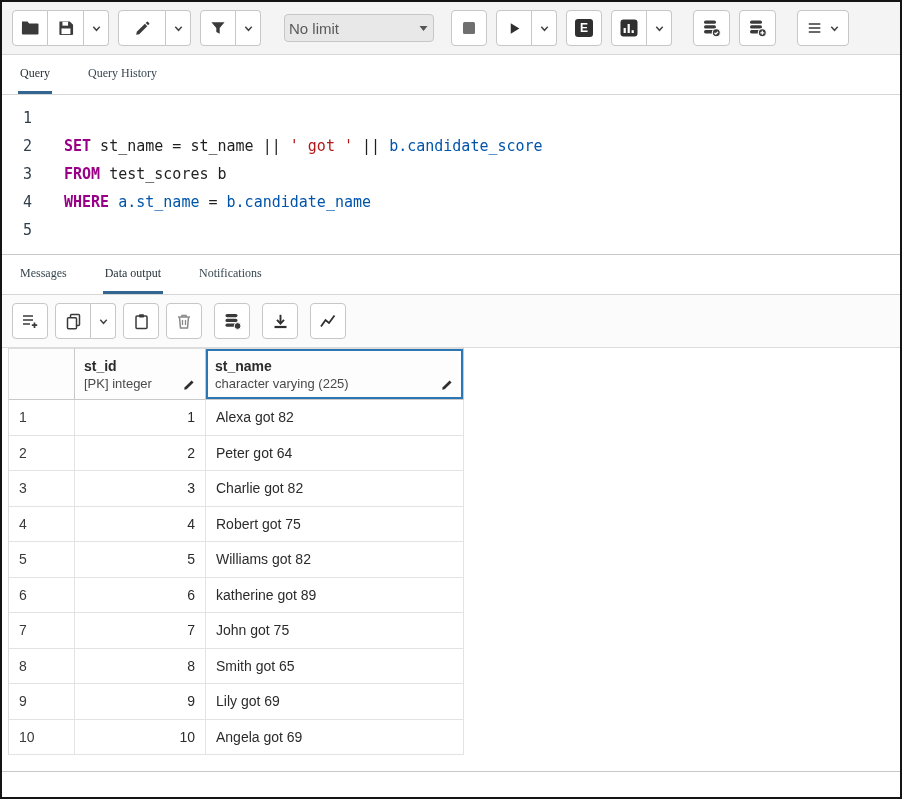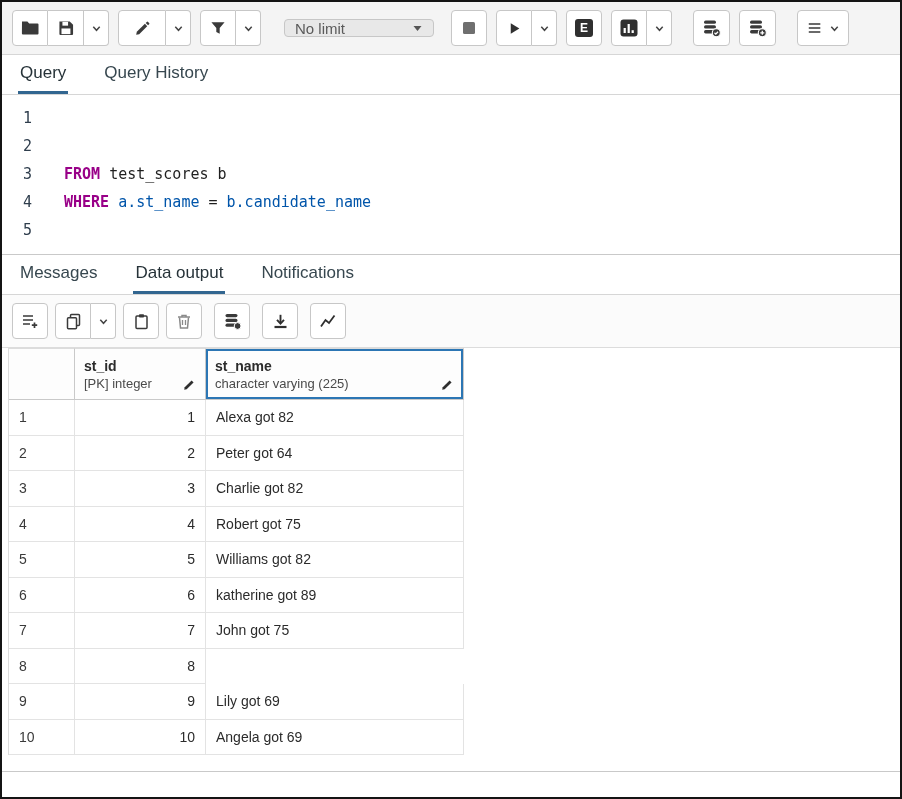--- a/index.html
+++ b/index.html
@@ -8,29 +8,29 @@
   .frame { width:902px; height:799px; border:2px solid #141414; background:#fff; display:flex; flex-direction:column; overflow:hidden; }
 
   
   .toolbar { display:flex; align-items:center; gap:9px; padding:8px 10px; background:#f4f4f4; border-bottom:1px solid #d6d6d6; flex:none; }
   .btn-group { display:flex; }
   .btn { height:36px; min-width:36px; display:flex; align-items:center; justify-content:center; gap:6px;
          background:#fff; border:1px solid #c7c7c7; border-radius:4px; cursor:pointer; padding:0 8px; }
   .btn-group .btn:not(:first-child){ border-left:none; border-top-left-radius:0; border-bottom-left-radius:0; }
   .btn-group .btn:not(:last-child){ border-top-right-radius:0; border-bottom-right-radius:0; }
   .btn.chev { min-width:25px; padding:0 4px; }
-  .limit-select { width:150px; height:18px; display:flex; align-items:center; justify-content:space-between;
-         background:#e8e8e8; border:1px solid #c7c7c7; border-radius:4px; padding:0 10px; margin-left:14px; margin-right:8px;
+  .limit-select { width:150px; height:28px; display:flex; align-items:center; justify-content:space-between;
+         background:#e8e8e8; border:1px solid #c7c7c7; border-radius:4px; padding:0 4px; margin-left:14px; margin-right:8px;
          color:#5a5a5a; font-size:15px; cursor:pointer; }
   .e-badge { width:18px; height:18px; background:#2f2f2f; color:#fff; font-weight:bold; font-size:12px; border-radius:3px;
          display:flex; align-items:center; justify-content:center; }
 
   
   .tabs { display:flex; gap:34px; padding:0 16px; background:#fff; border-bottom:1px solid #d6d6d6; height:40px; align-items:stretch; flex:none; }
-  .tab { display:flex; align-items:center; font-size:17px; color:#37474f; cursor:pointer; border-bottom:3px solid transparent; padding:0 2px; }
+  .tab { display:flex; align-items:center; font-size:12px; color:#37474f; cursor:pointer; border-bottom:3px solid transparent; padding:0 2px;font-family:Liberation Serif, serif; }
   .tab.active { border-bottom-color:#326690; color:#263238; }
 
   
   .editor { background:#fff; padding:9px 0 10px; border-bottom:1px solid #c9c9c9; flex:none; cursor:text; }
   .code-line { display:flex; line-height:28px; font-family:"DejaVu Sans Mono",monospace; font-size:15px; }
   .line-num { width:46px; text-align:right; padding-right:16px; color:#2f3e4d; flex:none; }
   .line-code { white-space:pre; color:#1f1f1f; padding-left:16px; }
   .tok-kw { color:#990088; font-weight:bold; }
   .tok-str { color:#b21818; }
   .tok-var { color:#0055aa; }
@@ -224,20 +224,21 @@
     <div class="tab">Query History</div>
   </div>
 
   <div class="editor">
     <div>
         <div class="code-line">
           <span class="line-num">1</span>
         </div>
         <div class="code-line">
           <span class="line-num">2</span>
+          <span class="line-code"><span class="tok-kw">SET</span><span class="tok-pl"> st_name = st_name || </span><span class="tok-str">' got '</span><span class="tok-pl"> || </span><span class="tok-var">b.candidate_score</span></span>
         </div>
         <div class="code-line">
           <span class="line-num">3</span>
           <span class="line-code"><span class="tok-kw">FROM</span><span class="tok-pl"> test_scores b</span></span>
         </div>
         <div class="code-line">
           <span class="line-num">4</span>
           <span class="line-code"><span class="tok-kw">WHERE</span><span class="tok-pl"> </span><span class="tok-var">a.st_name</span><span class="tok-pl"> = </span><span class="tok-var">b.candidate_name</span></span>
         </div>
         <div class="code-line">
@@ -383,20 +384,21 @@
             <div class="cell">katherine got 89</div>
           </div>
           <div class="grid-row">
             <div class="cell rownum">7</div>
             <div class="cell num">7</div>
             <div class="cell">John got 75</div>
           </div>
           <div class="grid-row">
             <div class="cell rownum">8</div>
             <div class="cell num">8</div>
+            <div class="cell">Smith got 65</div>
           </div>
           <div class="grid-row">
             <div class="cell rownum">9</div>
             <div class="cell num">9</div>
             <div class="cell">Lily got 69</div>
           </div>
           <div class="grid-row">
             <div class="cell rownum">10</div>
             <div class="cell num">10</div>
             <div class="cell">Angela got 69</div>

